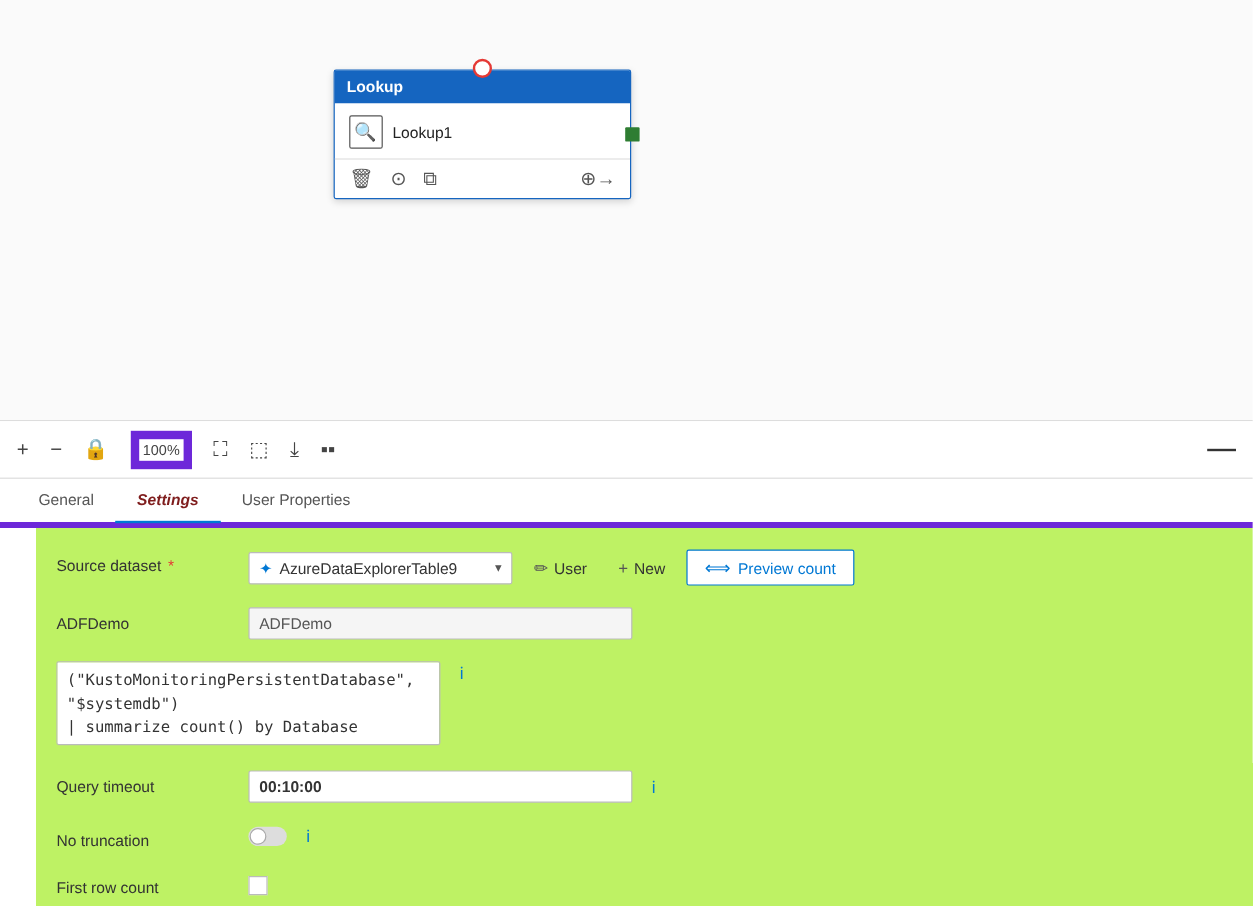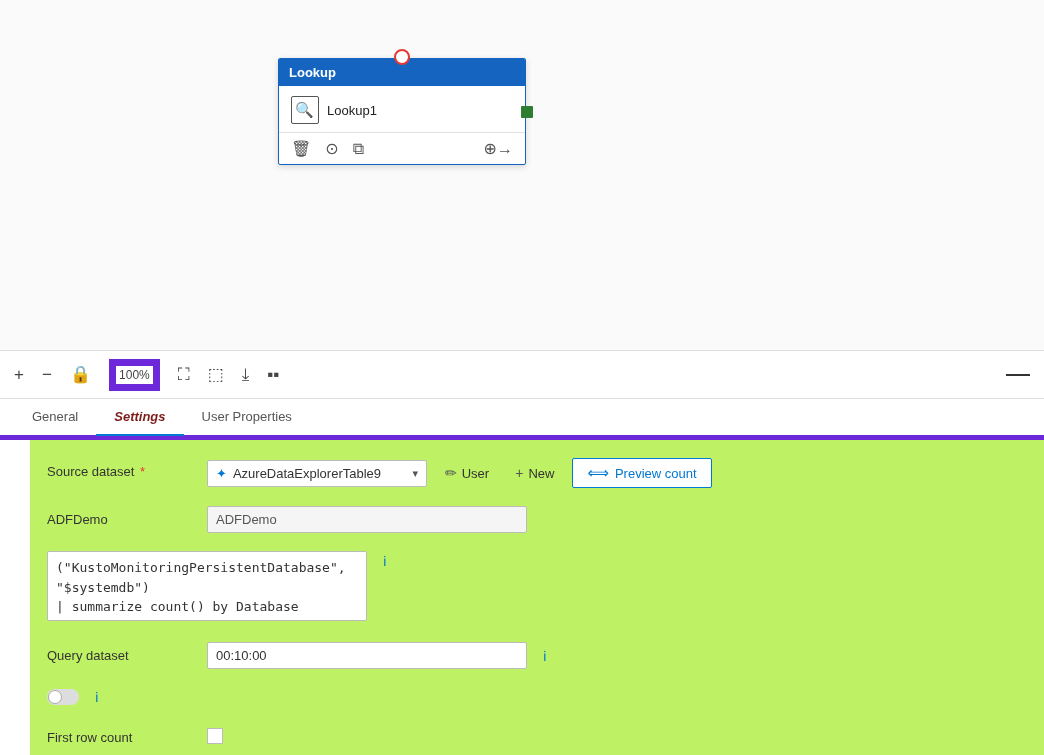--- a/index.html
+++ b/index.html
@@ -207,20 +207,21 @@
       padding: 5px 8px;
       font-size: 13px;
       color: #555;
       width: 320px;
       background: #f5f5f5;
       outline: none;
     }
     .text-input.editable {
       background: #fff;
       color: #333;
+      font-weight: bold;
     }
     .query-textarea-wrapper {
       position: relative;
       width: 320px;
     }
     .query-textarea {
       border: 1px solid #bbb;
       border-radius: 2px;
       padding: 6px 8px;
       font-size: 13px;
@@ -357,29 +358,32 @@
         <textarea class="query-textarea" style="">("KustoMonitoringPersistentDatabase",
 "$systemdb")
 | summarize count() by Database</textarea>
       </div>
       <span class="info-icon">ℹ</span>
     </div>
   </div>
 
   <div class="form-row">
     <div class="form-label">
-      <span>Query dataset</span>
+      <span>Query timeout</span>
     </div>
     <div class="form-control" style="display:flex; align-items:center; gap:8px;">
       <input class="text-input editable" type="text" value="00:10:00" style="">
       <span class="info-icon">ℹ</span>
     </div>
   </div>
 
   <div class="form-row">
+    <div class="form-label">
+      <span>No truncation</span>
+    </div>
     <div class="form-control">
       <div class="toggle-wrapper">
         <div class="toggle">
           <div class="toggle-thumb"></div>
         </div>
         <span class="info-icon">ℹ</span>
       </div>
     </div>
   </div>
 

